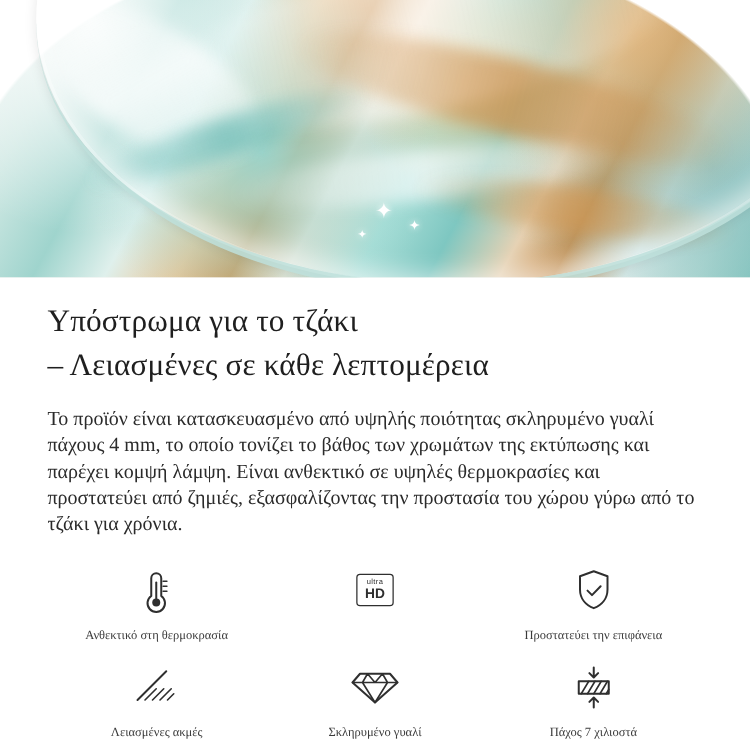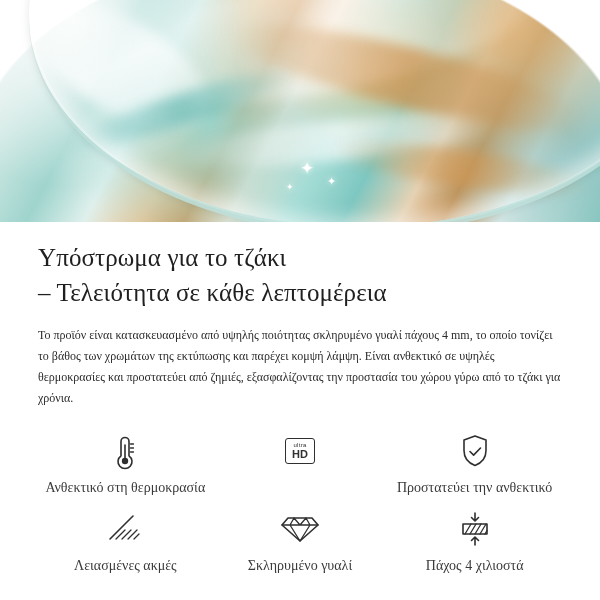--- a/index.html
+++ b/index.html
@@ -111,21 +111,21 @@
     font-family: "Liberation Serif", serif;
     font-weight: 400;
     font-size: 25px;
     line-height: 35px;
     color: #1f1f1f;
     letter-spacing: 0.1px;
   }
   p.desc {
     margin-top: 15px;
     font-family: "Liberation Serif", serif;
-    font-size: 12px;
+    font-size: 16px;
     line-height: 21px;
     color: #2b2b2b;
     max-width: 524px;
   }
 
   .features {
     margin-top: 20px;
     display: grid;
     grid-template-columns: repeat(3, 1fr);
     row-gap: 12px;
@@ -138,21 +138,21 @@
   }
   .feature .ico {
     height: 44px;
     display: flex;
     align-items: center;
     justify-content: center;
   }
   .feature .cap {
     margin-top: 8px;
     font-family: "Liberation Serif", serif;
-    font-size: 14px;
+    font-size: 10px;
     color: #3a3a3a;
     line-height: 14px;
   }
 
   svg { display: block; }
   .stroke { fill: none; stroke: #2f2f2f; stroke-width: 1.6; stroke-linecap: round; stroke-linejoin: round; }
   .thin { fill: none; stroke: #2f2f2f; stroke-width: 1.3; stroke-linecap: round; stroke-linejoin: round; }
   .hdbox {
     width: 30px; height: 26px;
     border: 1.6px solid #2f2f2f;
@@ -182,21 +182,21 @@
     <div class="hero-edge"></div>
     <span class="sparkle sp1">✦</span>
     <span class="sparkle sp2">✦</span>
     <span class="sparkle sp3">✦</span>
   </div>
 
   <div class="content">
 
     <h1 class="title">
       <span>Υπόστρωμα για το τζάκι</span><br>
-      <span>– Τελειότητα σε κάθε λεπτομέρεια</span>
+      <span>– Λειασμένες σε κάθε λεπτομέρεια</span>
     </h1>
 
     <p class="desc">Το προϊόν είναι κατασκευασμένο από υψηλής ποιότητας σκληρυμένο γυαλί πάχους 4 mm, το οποίο τονίζει το βάθος των χρωμάτων της εκτύπωσης και παρέχει κομψή λάμψη. Είναι ανθεκτικό σε υψηλές θερμοκρασίες και προστατεύει από ζημιές, εξασφαλίζοντας την προστασία του χώρου γύρω από το τζάκι για χρόνια.</p>
 
     <div class="features">
 
       <div class="feature">
         <div class="ico">
           <svg width="34" height="40" viewBox="0 0 34 40">
             <path class="stroke" d="M17 6.5a4 4 0 0 1 4 4v14.3a7 7 0 1 1-8 0V10.5a4 4 0 0 1 4-4z"></path>
@@ -217,21 +217,21 @@
         </div>
       </div>
 
       <div class="feature">
         <div class="ico">
           <svg width="36" height="40" viewBox="0 0 36 40">
             <path class="stroke" d="M18 5l11 4v10.5c0 7.3-4.7 12.6-11 15-6.3-2.4-11-7.7-11-15V9l11-4z"></path>
             <path class="stroke" d="M13 20.5l3.6 3.6L23.5 17"></path>
           </svg>
         </div>
-        <div class="cap">Προστατεύει την ανθεκτικό</div>
+        <div class="cap">Προστατεύει την επιφάνεια</div>
       </div>
 
       <div class="feature">
         <div class="ico">
           <svg width="38" height="34" viewBox="0 0 38 34">
             <path class="stroke" d="M4 27L27 4"></path>
             <path class="thin" d="M10 27l9-9M16 27l9-9M22 27l9-9M28 27l5-5"></path>
           </svg>
         </div>
         <div class="cap">Λειασμένες ακμές</div>
@@ -249,18 +249,18 @@
 
       <div class="feature">
         <div class="ico">
           <svg width="40" height="38" viewBox="0 0 40 38">
             <path class="stroke" d="M20 3v7M16.5 7.5L20 11l3.5-3.5"></path>
             <path class="stroke" d="M20 35v-7M16.5 30.5L20 27l3.5 3.5"></path>
             <rect class="stroke" x="8" y="14" width="24" height="10"></rect>
             <path class="thin" d="M10 24l6-10M15 24l6-10M20 24l6-10M25 24l6-10M30 24l2-3.5"></path>
           </svg>
         </div>
-        <div class="cap">Πάχος 4 χιλιοστά</div>
+        <div class="cap">Πάχος 7 χιλιοστά</div>
       </div>
 
     </div>
   </div>
 </div>
 
 </body></html>

